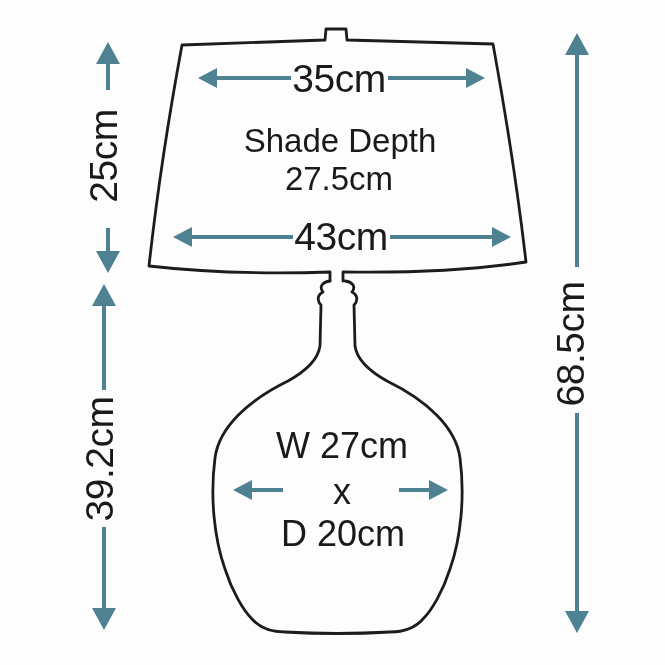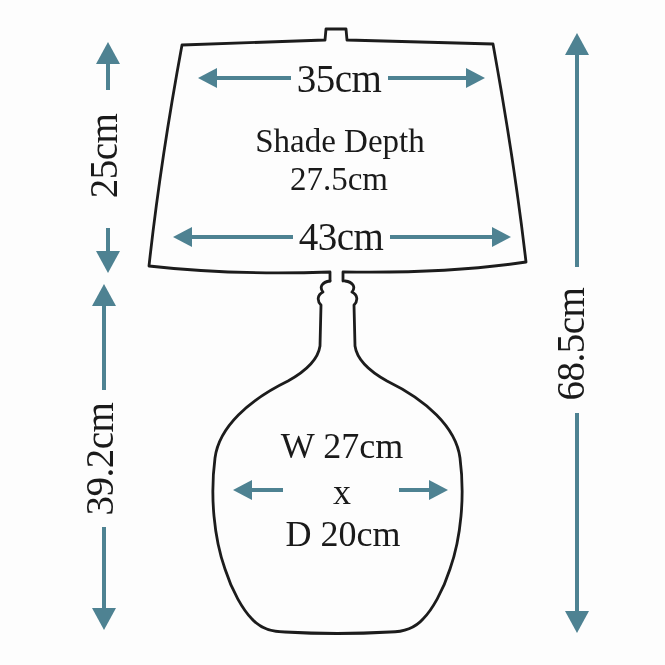--- a/index.html
+++ b/index.html
@@ -4,21 +4,21 @@
 <style>
   :root{
     --bg:#fdfdfd;
     --outline:#1c1c1c;
     --arrow:#4e8292;
     --text:#1a1a1a;
   }
   html,body{margin:0;padding:0;background:var(--bg);}
   .stage{
     width:665px;height:665px;position:relative;background:var(--bg);
-    font-family:Liberation Serif, serif;
+    font-family:Liberation Sans, sans-serif;
   }
   svg{display:block}
   .outline{
     fill:none;stroke:var(--outline);stroke-width:2.8;
     stroke-linejoin:round;stroke-linecap:round;
   }
   .dim-line{stroke:var(--arrow);stroke-width:4;stroke-linecap:butt;}
   .dim-head{fill:var(--arrow);stroke:none;}
   .lbl{fill:var(--text);}
   .lbl-lg{font-size:39px;letter-spacing:-0.5px;}

